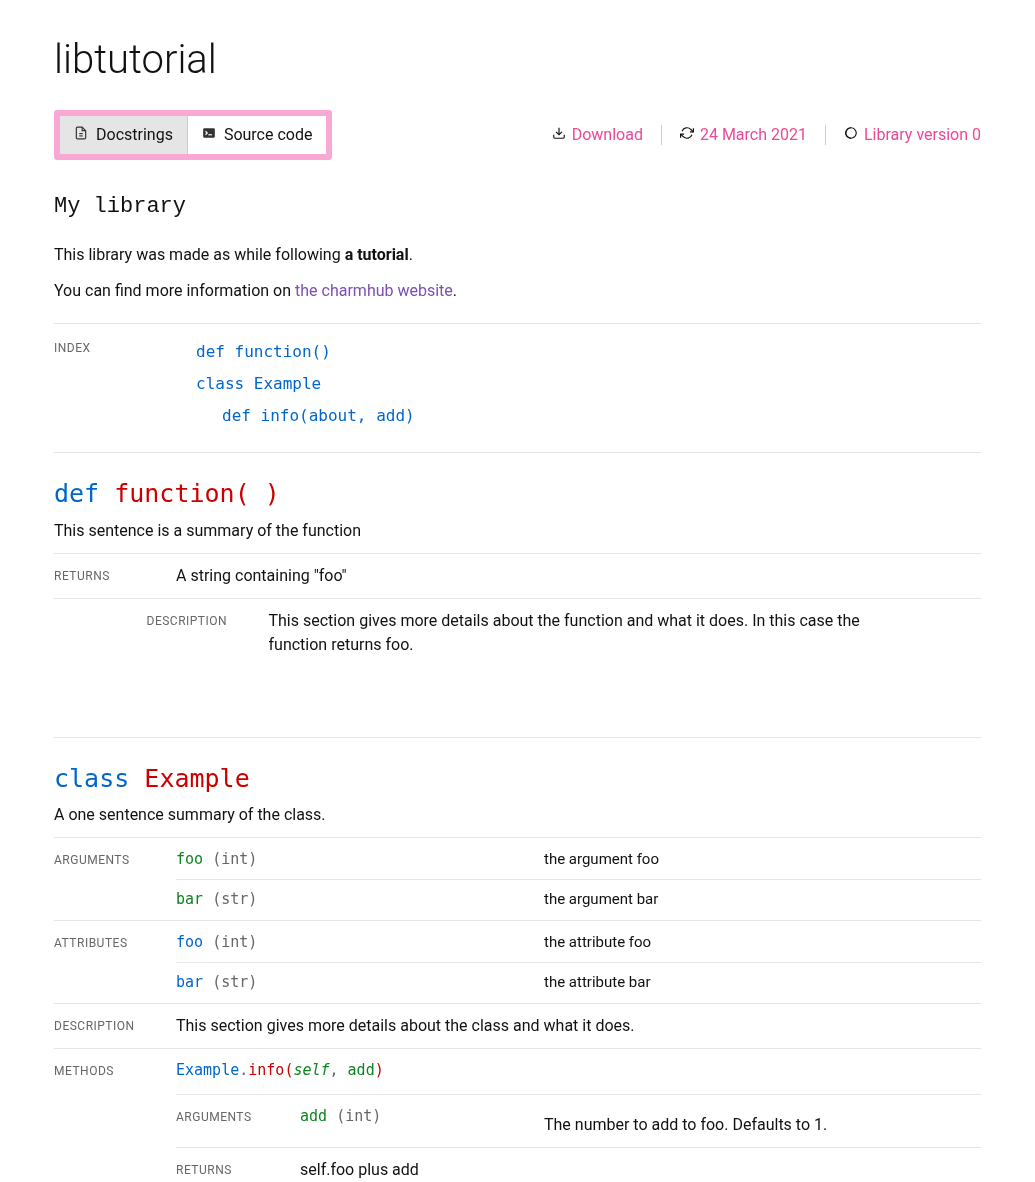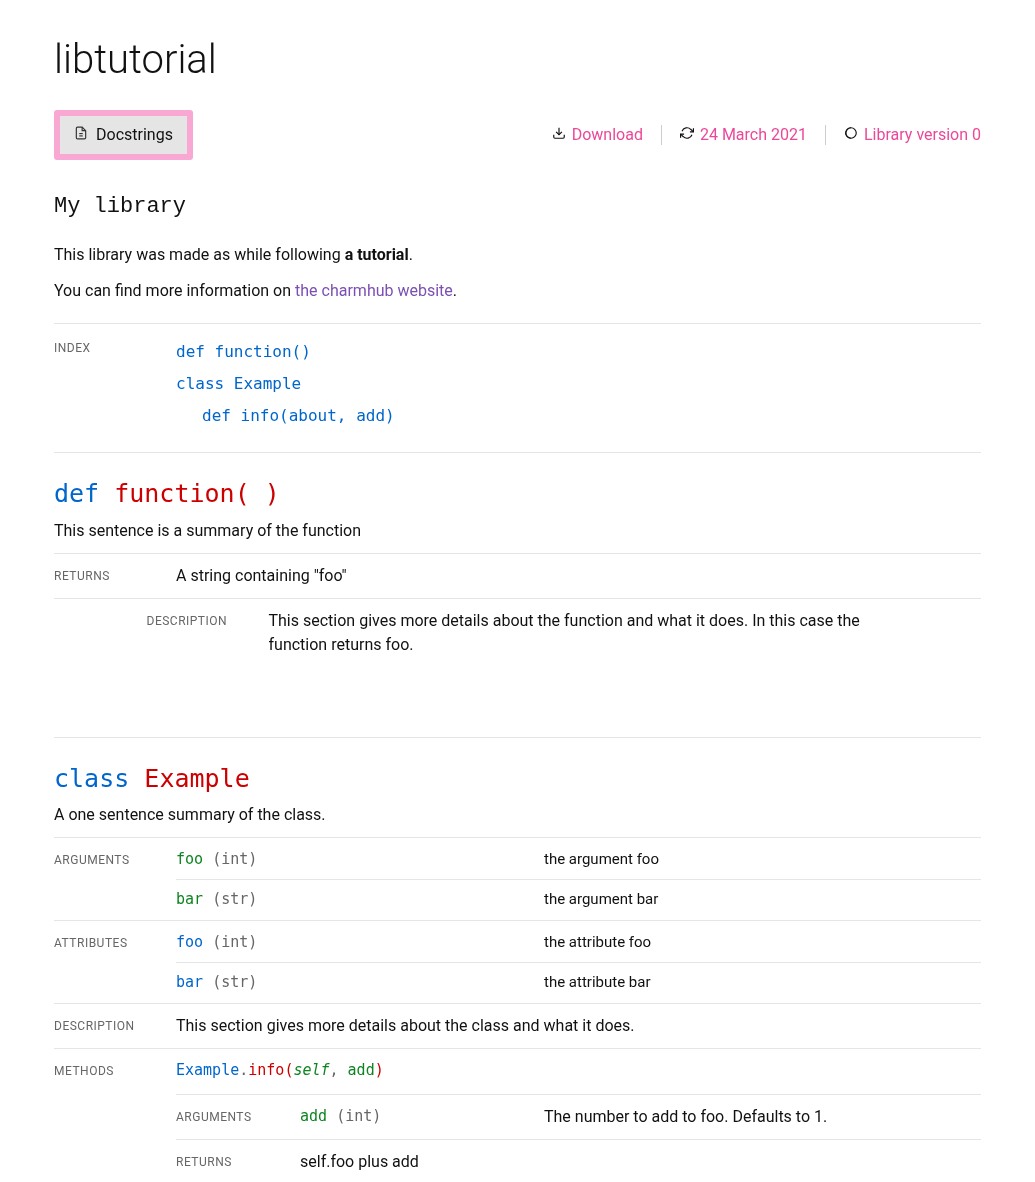--- a/index.html
+++ b/index.html
@@ -75,21 +75,21 @@
     margin-top: 20px;
   }
   .label-col {
     width: 122px;
     flex: none;
     font-size: 12px;
     letter-spacing: 0.5px;
     color: #666;
     padding-top: 3px;
   }
-  .index-row { display: flex; }
+  .index-row { display: flex; gap: 20px; }
   .index-list { flex: 1; }
   .index-list a { display: block; color: #0066cc; text-decoration: none; font-family: ui-monospace, Menlo, Consolas, monospace; font-size: 16px; padding: 4px 0; }
   .index-list a.indent1 { padding-left: 26px; }
   .func-heading {
     font-family: ui-monospace, Menlo, Consolas, monospace;
     font-size: 25px;
     margin: 10px 0 6px 0;
   }
   .kw { color: #0066cc; }
   .name-red { color: #cc0000; }
@@ -136,40 +136,50 @@
     color: #666;
     padding-top: 3px;
   }
   .sub-row {
     display: flex;
     border-top: 1px solid #e5e5e5;
     padding: 10px 0;
   }
   .sub-body { flex: 1; display:flex; }
   .sub-param-sig { width: 244px; flex: none; font-family: ui-monospace, Menlo, Consolas, monospace; font-size:15px;}
-  .sub-param-desc { flex: 1; }
+  .sub-param-desc { flex: 1; margin-top: 8px; }
   .big-gap { height: 50px; }
 </style>
 </head>
 <body>
 
 <h1 class="page-title">libtutorial</h1>
 
 <div class="topbar">
   <div class="tab-group">
     <div class="tab active">
       <span>
         <svg viewBox="0 0 24 24" fill="none" stroke="#333" stroke-width="2">
             <path d="M14 2H6a2 2 0 0 0-2 2v16a2 2 0 0 0 2 2h12a2 2 0 0 0 2-2V8z"></path>
             <polyline points="14 2 14 8 20 8"></polyline>
             <line x1="9" y1="13" x2="15" y2="13"></line>
             <line x1="9" y1="17" x2="15" y2="17"></line>
           </svg>
       </span>
       <span>Docstrings</span>
+    </div>
+    <div class="tab">
+      <span>
+        <svg viewBox="0 0 24 24" fill="#333">
+            <rect x="2" y="4" width="20" height="16" rx="2" fill="#333"></rect>
+            <polyline points="6 9 9 12 6 15" stroke="#fff" stroke-width="2" fill="none"></polyline>
+            <line x1="11" y1="15" x2="17" y2="15" stroke="#fff" stroke-width="2"></line>
+          </svg>
+      </span>
+      <span>Source code</span>
     </div>
   </div>
   <div class="meta-group">
     <div class="meta-item">
       <span>
         <svg viewBox="0 0 24 24" fill="none" stroke="#111" stroke-width="2">
             <path d="M21 15v4a2 2 0 0 1-2 2H5a2 2 0 0 1-2-2v-4"></path>
             <polyline points="7 10 12 15 17 10"></polyline>
             <line x1="12" y1="15" x2="12" y2="3"></line>
           </svg>

